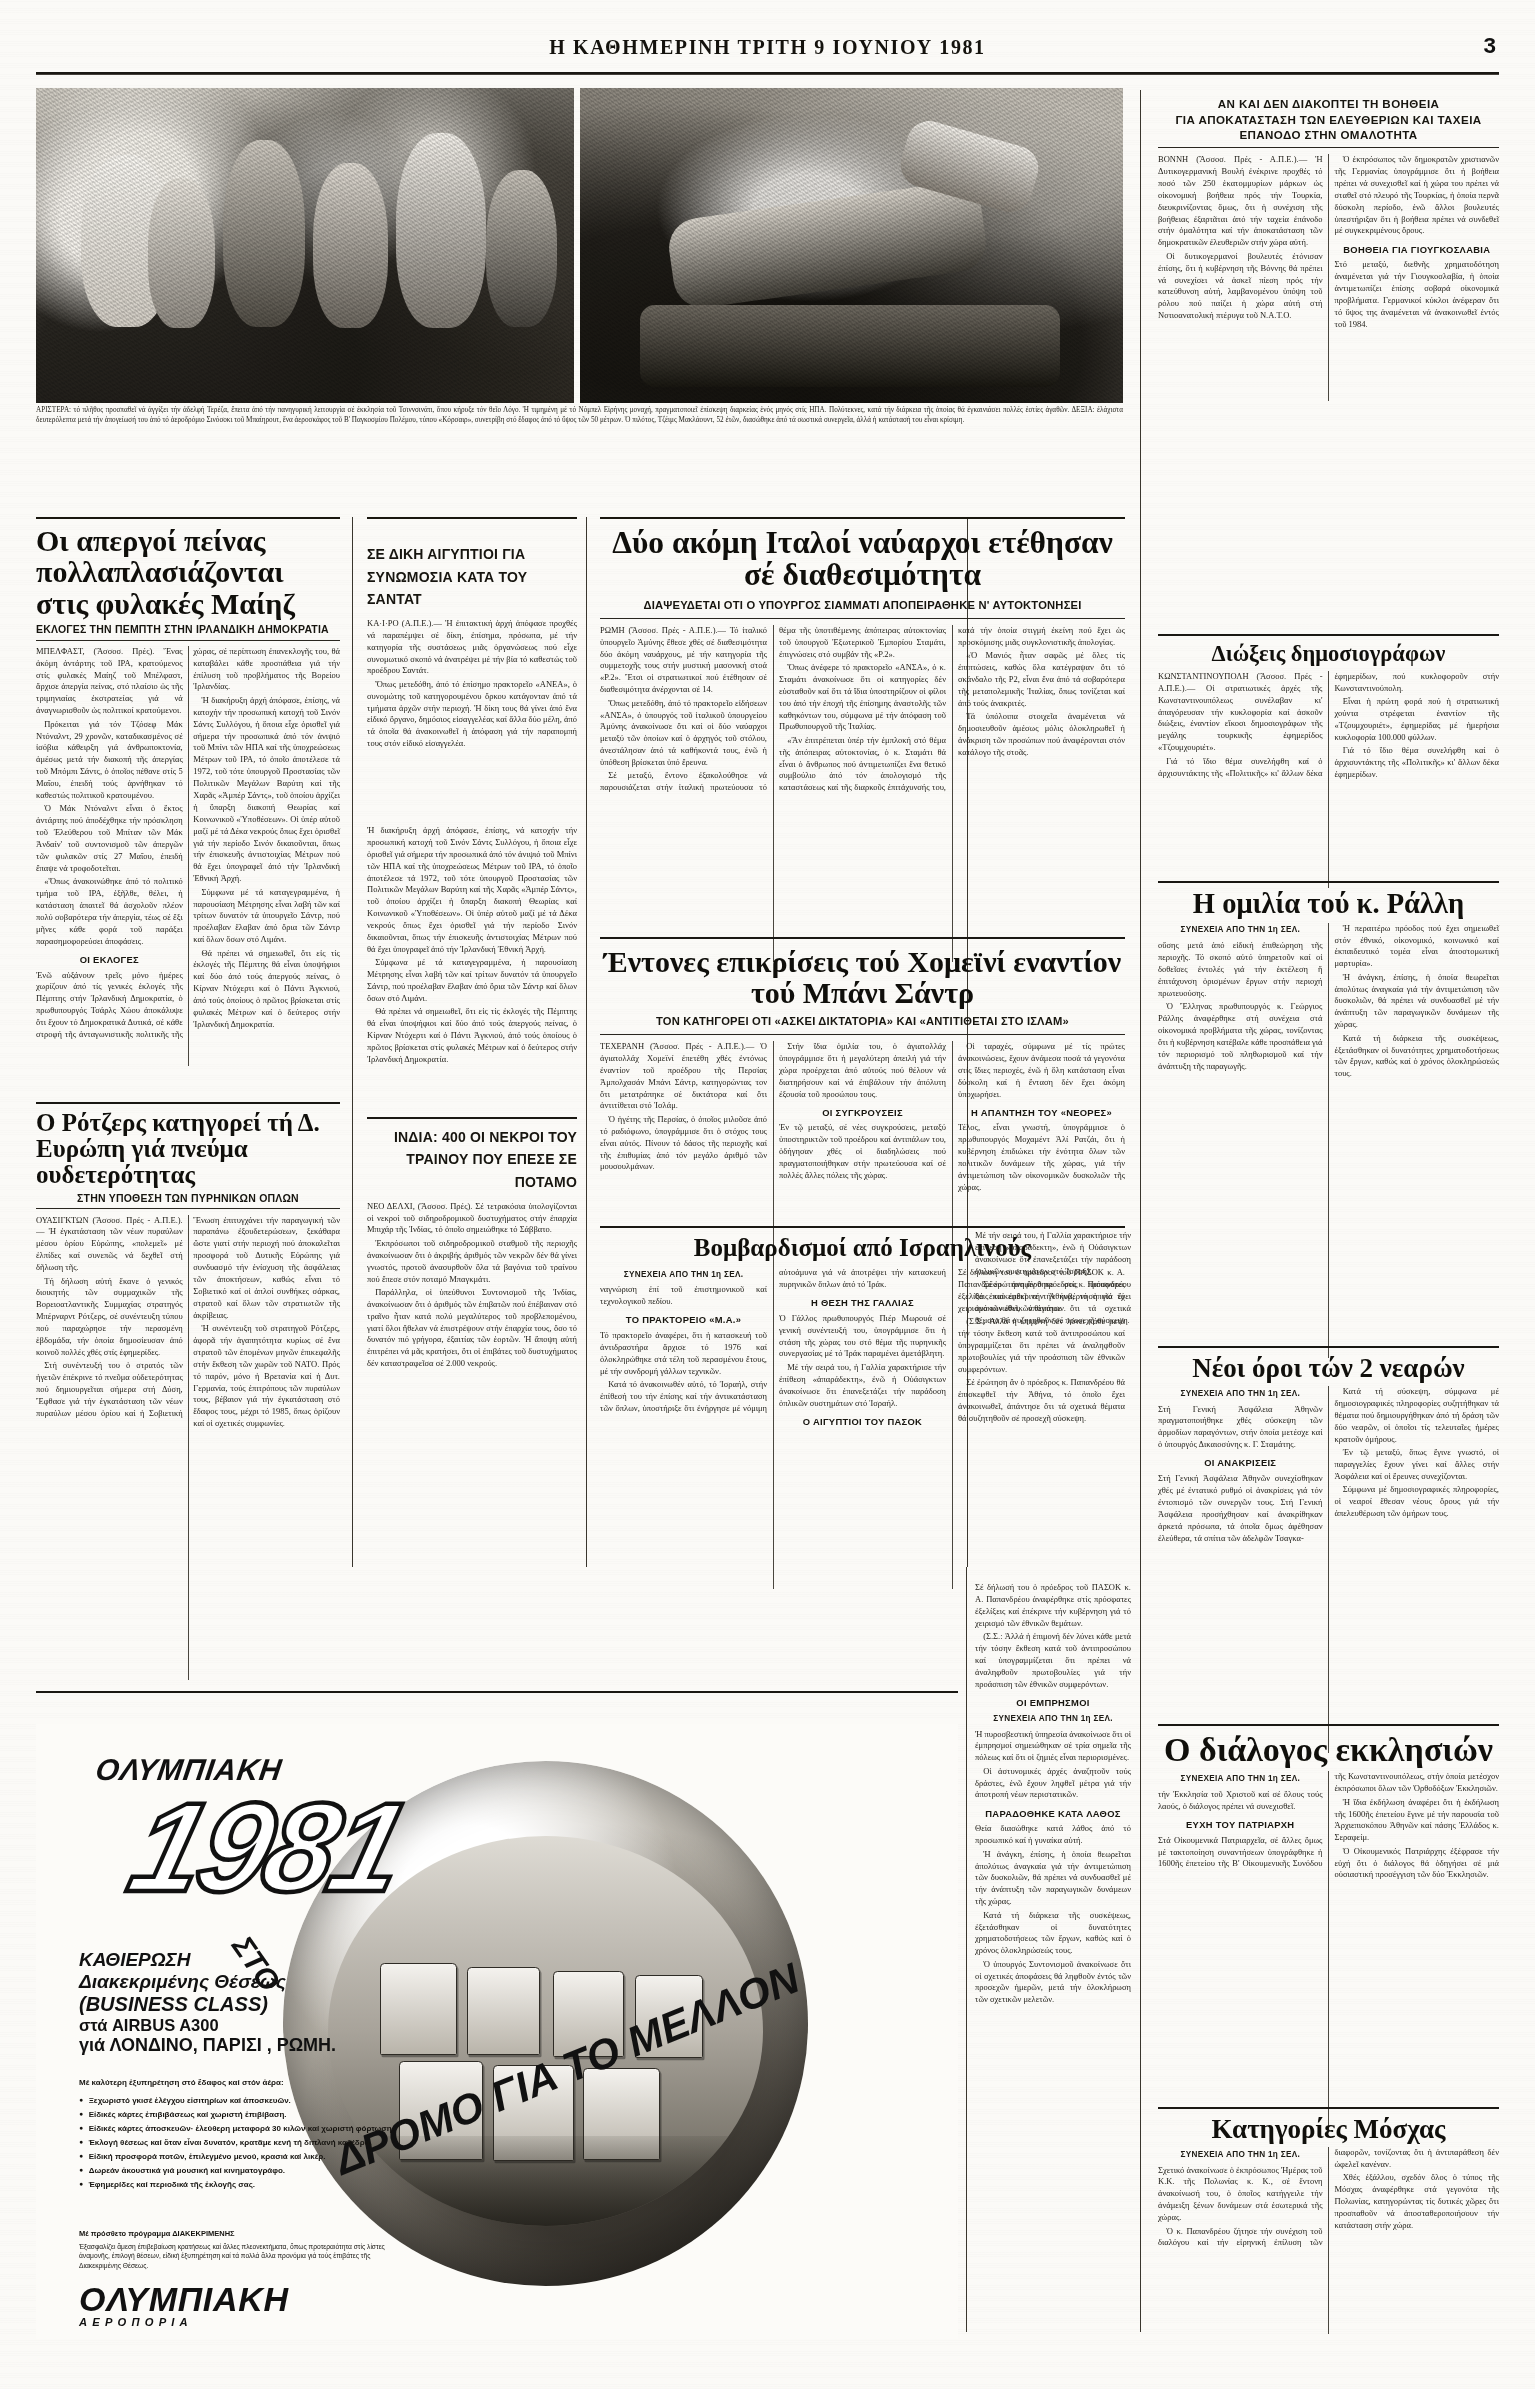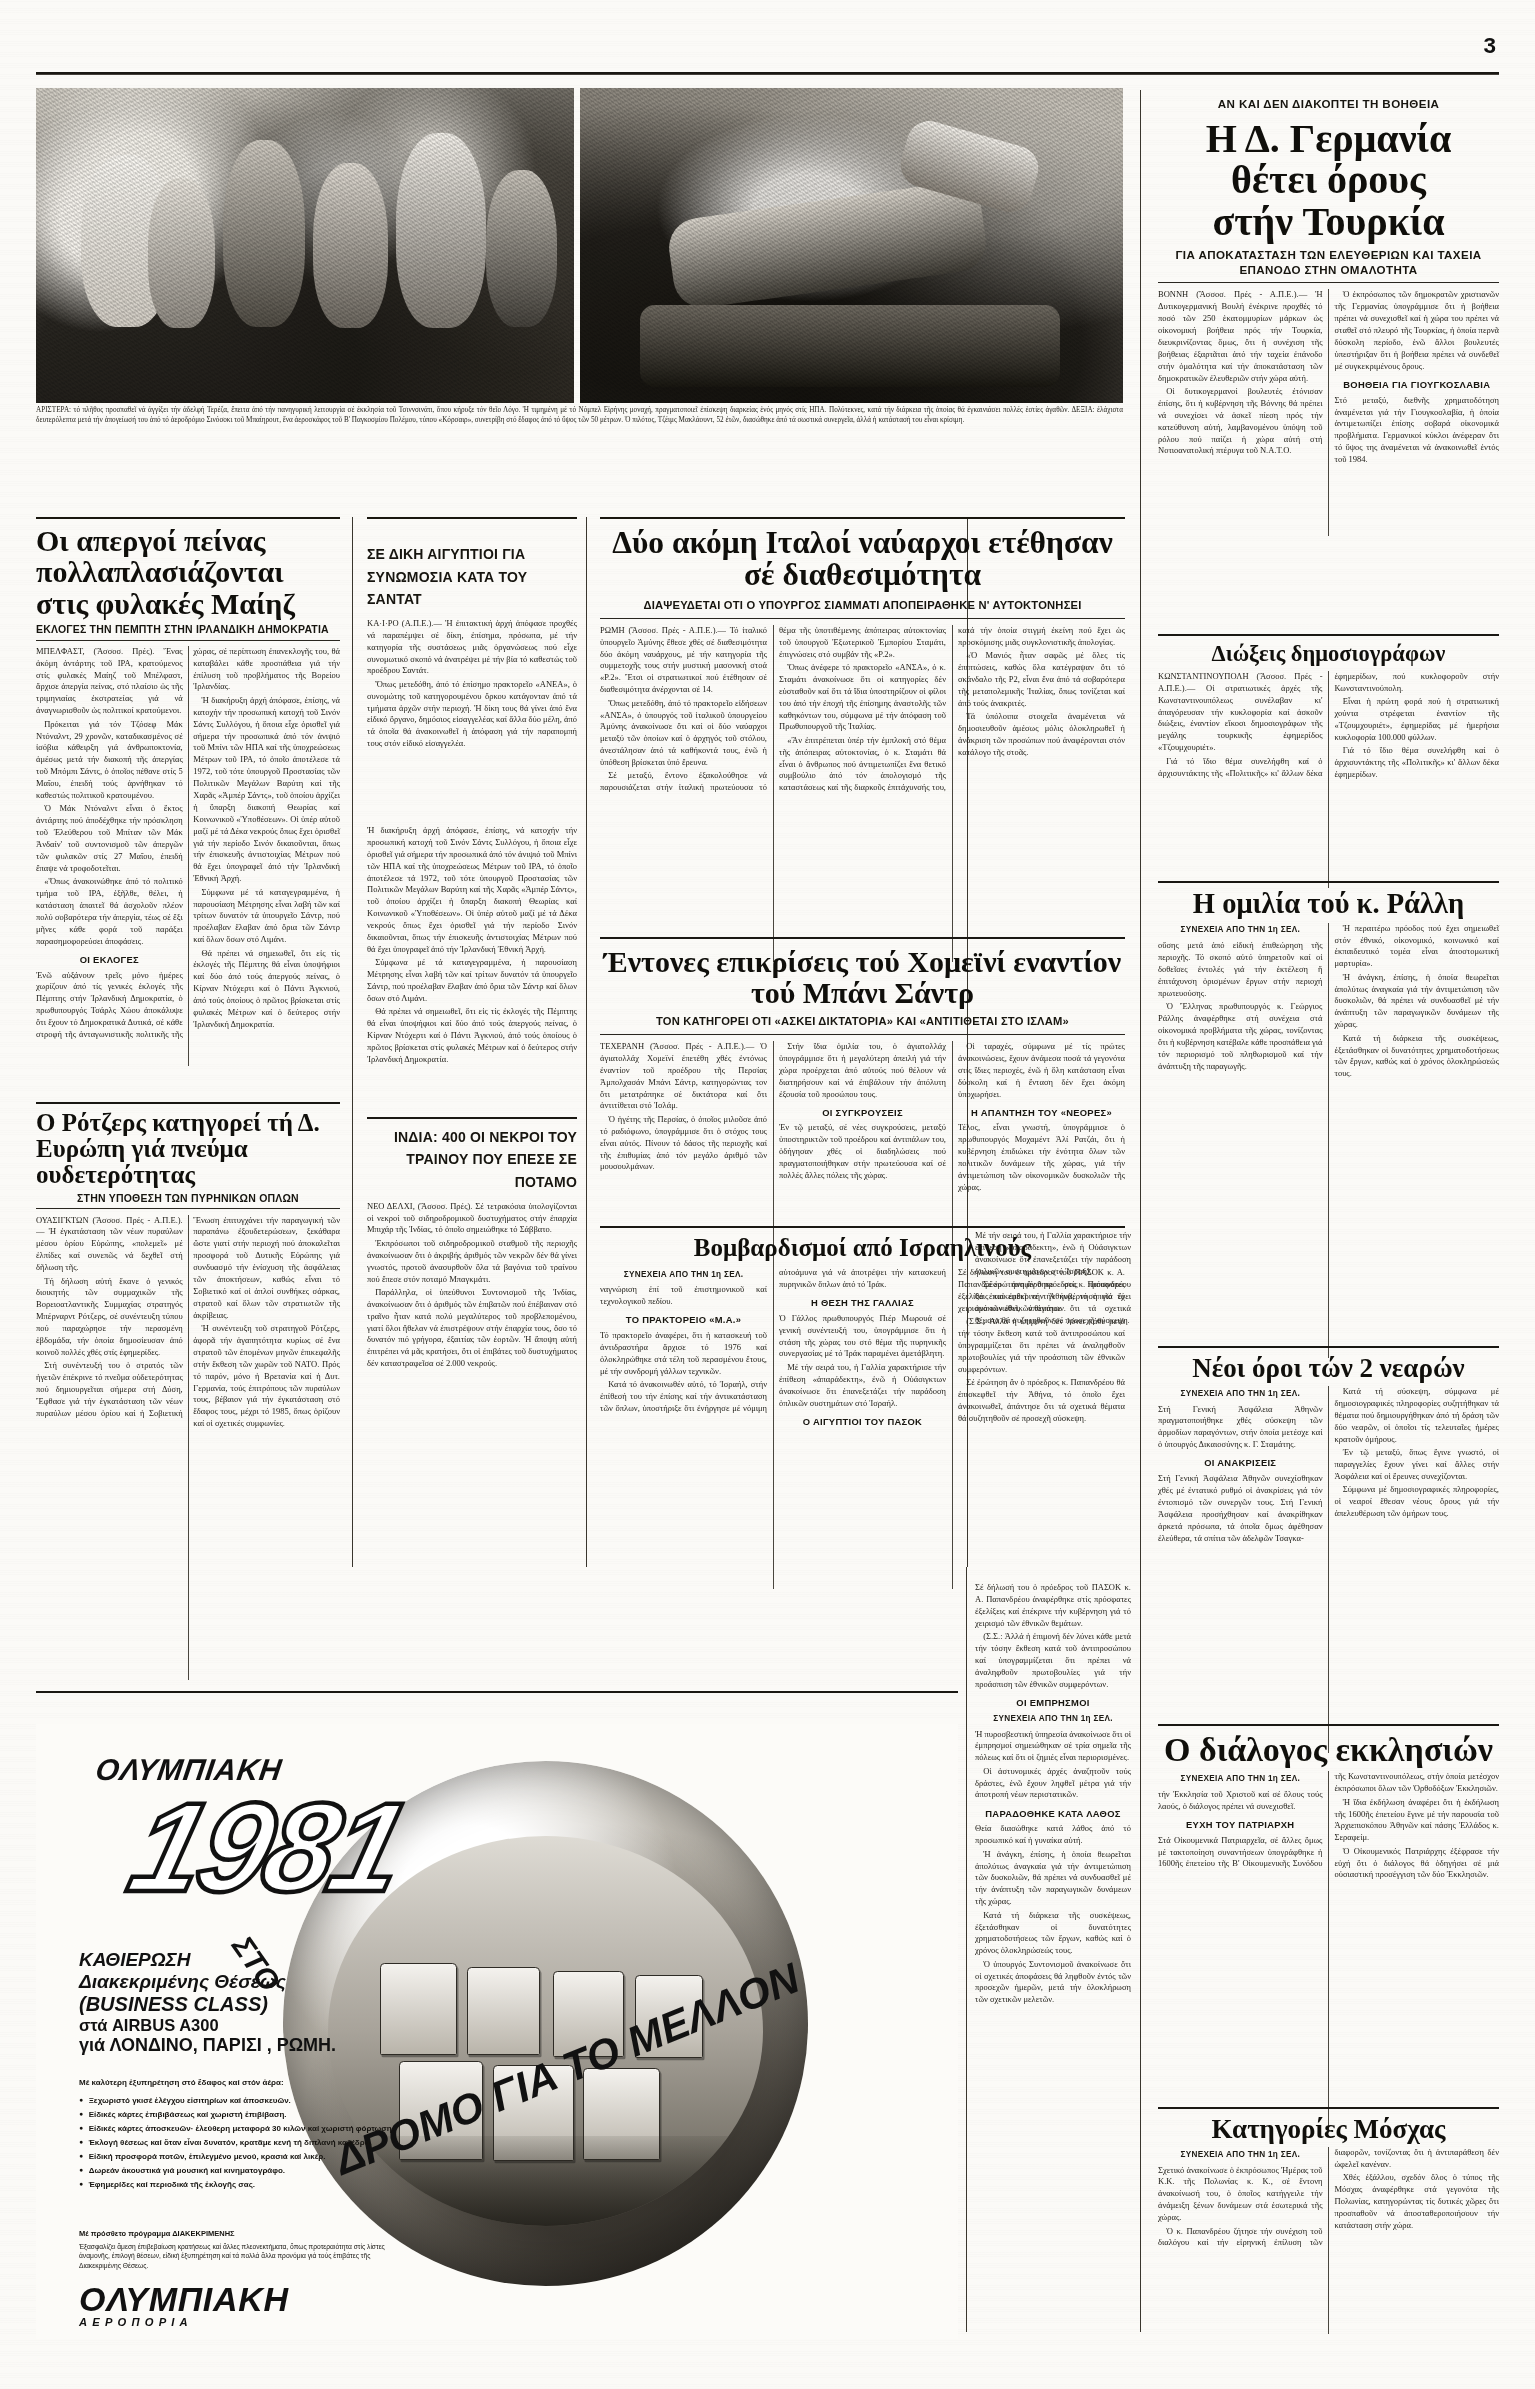--- a/index.html
+++ b/index.html
@@ -196,20 +196,23 @@
     font-weight:700;font-style:italic;color:#111;
   }
   .ad-diag .d1{font-size:30px;transform:rotate(55deg);left:-45px;top:30px;transform-origin:left top;}
   .ad-diag .d2{font-size:42px;transform:rotate(-22deg);left:30px;top:240px;transform-origin:left top;}
 </style>
 </head>
 <body>
 
 <div class="page">
 
+  <div class="masthead">
+    <div class="mh-title">Η ΚΑΘΗΜΕΡΙΝΗ ΤΡΙΤΗ 9 ΙΟΥΝΙΟΥ 1981</div>
+  </div>
   <div class="mh-rule"></div>
   <div class="pageno">3</div>
 
   <div class="photoblock">
     <div class="photo left">
       <div class="ph-l-scene"></div>
       <div class="ph-figs">
         <i style="left:45px;top:67px;width:90px;height:172px;background:linear-gradient(180deg,#f7f5f0,#cfcac1);"></i>
         <i style="left:112px;top:90px;width:67px;height:150px;background:linear-gradient(180deg,#e8e4dc,#8d8880);"></i>
         <i style="left:187px;top:52px;width:82px;height:187px;background:linear-gradient(180deg,#cdc8bf,#4f4b43);"></i>
@@ -361,25 +364,20 @@
 
   <div class="col" style="left:975px;top:1230px;width:156px;">
     <div class="body">
       <p class="noind">Μέ τήν σειρά του, ἡ Γαλλία χαρακτήρισε τήν ἐπίθεση «ἀπαράδεκτη», ἐνῶ ἡ Οὐάσιγκτων ἀνακοίνωσε ὅτι ἐπανεξετάζει τήν παράδοση ὁπλικῶν συστημάτων στό Ἰσραήλ.</p>
       <p>Σέ ἐρώτηση ἄν ὁ πρόεδρος κ. Παπανδρέου θά ἐπισκεφθεῖ τήν Ἀθήνα, τό ὁποῖο ἔχει ἀνακοινωθεῖ, ἀπάντησε ὅτι τά σχετικά θέματα θά συζητηθοῦν σέ προσεχῆ σύσκεψη.</p>
     </div>
   </div>
 
   <div class="col" style="left:1158px;top:96px;width:341px;">
     <div class="kicker">ΑΝ ΚΑΙ ΔΕΝ ΔΙΑΚΟΠΤΕΙ ΤΗ ΒΟΗΘΕΙΑ</div>
-    <div class="hl" style="font-size:40px;margin:6px 0 4.5px 0;">
-      <div>Η Δ. Γερμανία</div>
-      <div>θέτει όρους</div>
-      <div>στήν Τουρκία</div>
-    </div>
     <div class="kicker" style="border-bottom:0.7px solid #2a2720;padding-bottom:4.5px;">ΓΙΑ ΑΠΟΚΑΤΑΣΤΑΣΗ ΤΩΝ ΕΛΕΥΘΕΡΙΩΝ ΚΑΙ ΤΑΧΕΙΑ ΕΠΑΝΟΔΟ ΣΤΗΝ ΟΜΑΛΟΤΗΤΑ</div>
     <div class="body" style="margin-top:6px;column-count:2;column-gap:12px;column-rule:0.7px solid #4a463e;height:247px;">
       <p class="noind">ΒΟΝΝΗ (Ἄσσοσ. Πρές - Α.Π.Ε.).— Ἡ Δυτικογερμανική Βουλή ἐνέκρινε προχθές τό ποσό τῶν 250 ἑκατομμυρίων μάρκων ὡς οἰκονομική βοήθεια πρός τήν Τουρκία, διευκρινίζοντας ὅμως, ὅτι ἡ συνέχιση τῆς βοήθειας ἐξαρτᾶται ἀπό τήν ταχεία ἐπάνοδο στήν ὁμαλότητα καί τήν ἀποκατάσταση τῶν δημοκρατικῶν ἐλευθεριῶν στήν χώρα αὐτή.</p>
       <p>Οἱ δυτικογερμανοί βουλευτές ἐτόνισαν ἐπίσης, ὅτι ἡ κυβέρνηση τῆς Βόννης θά πρέπει νά συνεχίσει νά ἀσκεῖ πίεση πρός τήν κατεύθυνση αὐτή, λαμβανομένου ὑπόψη τοῦ ρόλου πού παίζει ἡ χώρα αὐτή στή Νοτιοανατολική πτέρυγα τοῦ Ν.Α.Τ.Ο.</p>
       <p>Ὁ ἐκπρόσωπος τῶν δημοκρατῶν χριστιανῶν τῆς Γερμανίας ὑπογράμμισε ὅτι ἡ βοήθεια πρέπει νά συνεχισθεῖ καί ἡ χώρα του πρέπει νά σταθεῖ στό πλευρό τῆς Τουρκίας, ἡ ὁποία περνᾶ δύσκολη περίοδο, ἐνῶ ἄλλοι βουλευτές ὑπεστήριξαν ὅτι ἡ βοήθεια πρέπει νά συνδεθεῖ μέ συγκεκριμένους ὅρους.</p>
       <div class="secthead">ΒΟΗΘΕΙΑ ΓΙΑ ΓΙΟΥΓΚΟΣΛΑΒΙΑ</div>
       <p class="noind">Στό μεταξύ, διεθνῆς χρηματοδότηση ἀναμένεται γιά τήν Γιουγκοσλαβία, ἡ ὁποία ἀντιμετωπίζει ἐπίσης σοβαρά οἰκονομικά προβλήματα. Γερμανικοί κύκλοι ἀνέφεραν ὅτι τό ὕψος της ἀναμένεται νά ἀνακοινωθεῖ ἐντός τοῦ 1984.</p>
     </div>
   </div>
 

